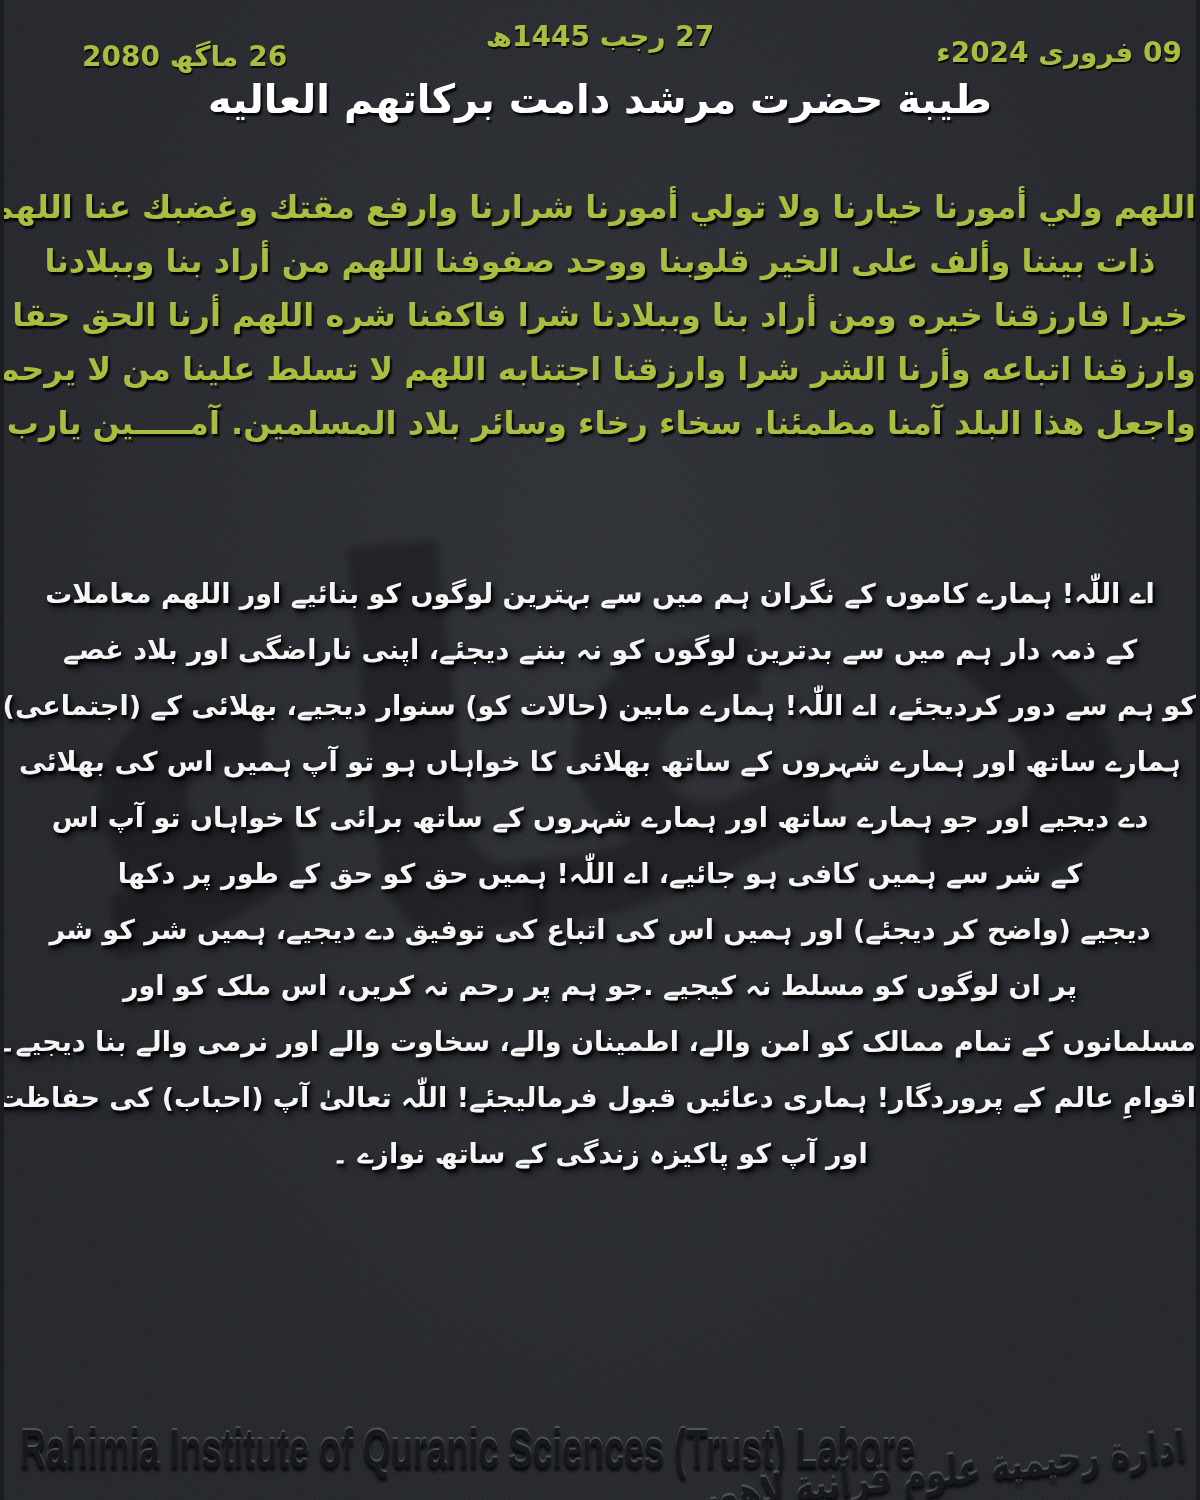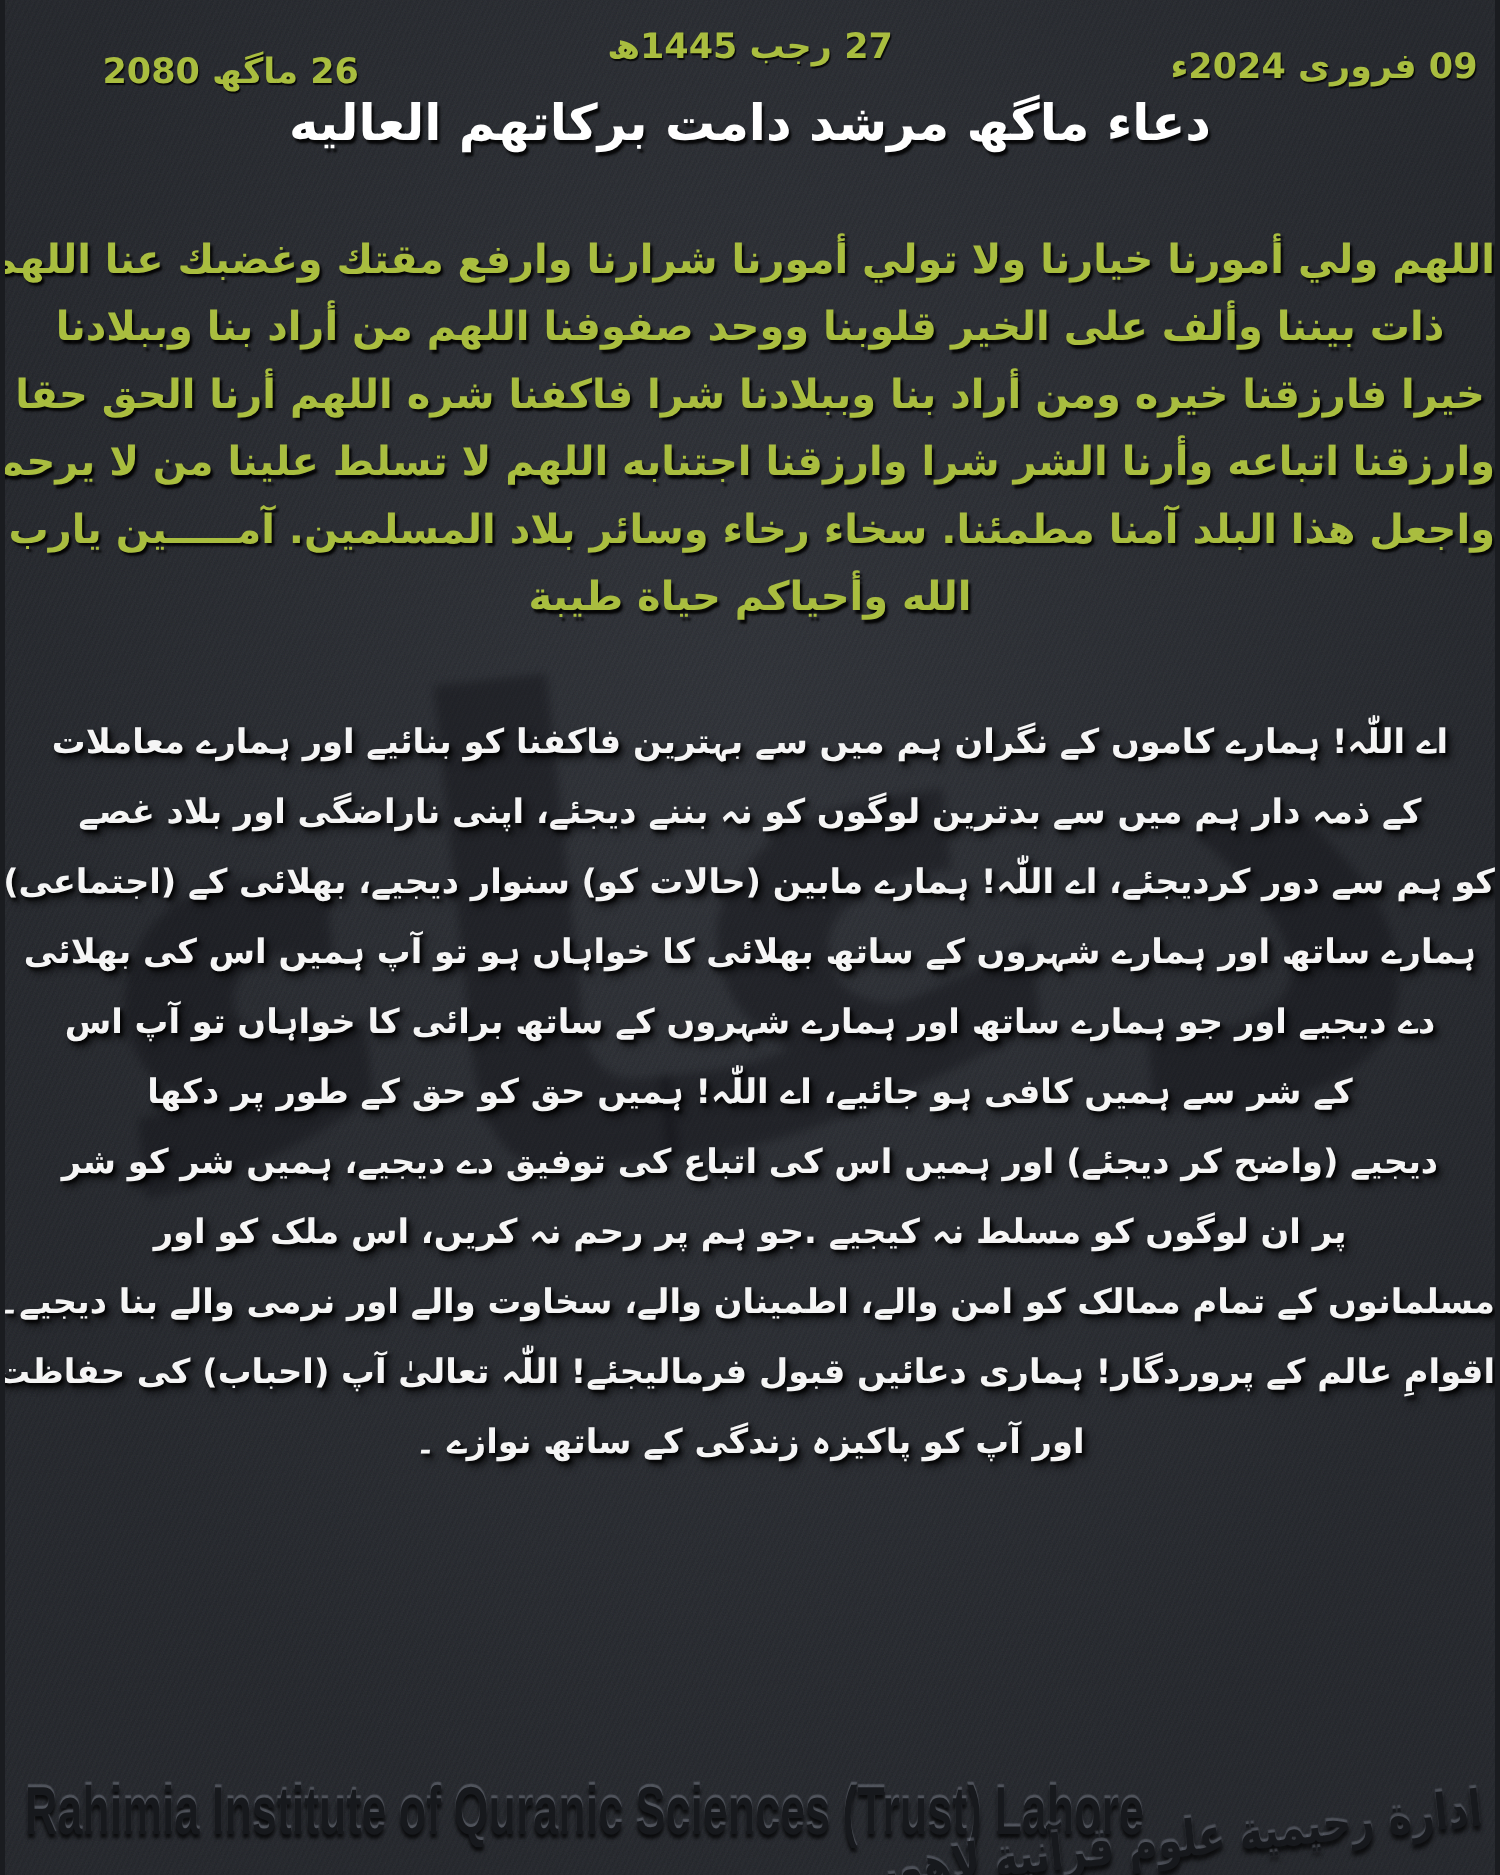--- a/index.html
+++ b/index.html
@@ -114,33 +114,32 @@
     <rect width="1200" height="1500" filter="url(#n)"></rect>
   </svg>
   <div class="texture"></div>
 
   <div class="watermark">دعاء</div>
 
   <div class="date date-left">26 ماگھ 2080</div>
   <div class="date date-center">27 رجب 1445ھ</div>
   <div class="date date-right">09 فروری 2024ء</div>
 
-  <div class="title">دعاء ماگھ مرشد دامت برکاتهم العاليه</div>
+  <div class="title">طيبة حضرت مرشد دامت برکاتهم العاليه</div>
 
   <div class="arabic-block">
     <div class="arabic-line">اللهم ولي أمورنا خيارنا ولا تولي أمورنا شرارنا وارفع مقتك وغضبك عنا اللهم أصلح</div>
     <div class="arabic-line">ذات بيننا وألف على الخير قلوبنا ووحد صفوفنا اللهم من أراد بنا وببلادنا</div>
     <div class="arabic-line">خيرا فارزقنا خيره ومن أراد بنا وببلادنا شرا فاكفنا شره اللهم أرنا الحق حقا</div>
     <div class="arabic-line">وارزقنا اتباعه وأرنا الشر شرا وارزقنا اجتنابه اللهم لا تسلط علينا من لا يرحمنا</div>
     <div class="arabic-line">واجعل هذا البلد آمنا مطمئنا. سخاء رخاء وسائر بلاد المسلمين. آمـــــين يارب العالمين حفظكم</div>
-    <div class="arabic-line">الله وأحياكم حياة طيبة</div>
   </div>
 
   <div class="urdu-block">
-    <div class="urdu-line">اے اللّٰہ! ہمارے کاموں کے نگران ہم میں سے بہترین فاكفنا کو بنائیے اور ہمارے معاملات</div>
+    <div class="urdu-line">اے اللّٰہ! ہمارے کاموں کے نگران ہم میں سے بہترین لوگوں کو بنائیے اور اللهم معاملات</div>
     <div class="urdu-line">کے ذمہ دار ہم میں سے بدترین لوگوں کو نہ بننے دیجئے، اپنی ناراضگی اور بلاد غصے</div>
     <div class="urdu-line">کو ہم سے دور کردیجئے، اے اللّٰہ! ہمارے مابین (حالات کو) سنوار دیجیے، بھلائی کے (اجتماعی) کام</div>
     <div class="urdu-line">ہمارے ساتھ اور ہمارے شہروں کے ساتھ بھلائی کا خواہاں ہو تو آپ ہمیں اس کی بھلائی</div>
     <div class="urdu-line">دے دیجیے اور جو ہمارے ساتھ اور ہمارے شہروں کے ساتھ برائی کا خواہاں تو آپ اس</div>
     <div class="urdu-line">کے شر سے ہمیں کافی ہو جائیے، اے اللّٰہ! ہمیں حق کو حق کے طور پر دکھا</div>
     <div class="urdu-line">دیجیے (واضح کر دیجئے) اور ہمیں اس کی اتباع کی توفیق دے دیجیے، ہمیں شر کو شر</div>
     <div class="urdu-line">پر ان لوگوں کو مسلط نہ کیجیے .جو ہم پر رحم نہ کریں، اس ملک کو اور</div>
     <div class="urdu-line">مسلمانوں کے تمام ممالک کو امن والے، اطمینان والے، سخاوت والے اور نرمی والے بنا دیجیے۔ اے</div>
     <div class="urdu-line">اقوامِ عالم کے پروردگار! ہماری دعائیں قبول فرمالیجئے! اللّٰہ تعالیٰ آپ (احباب) کی حفاظت فرمائے</div>
     <div class="urdu-line">اور آپ کو پاکیزہ زندگی کے ساتھ نوازے ۔</div>

